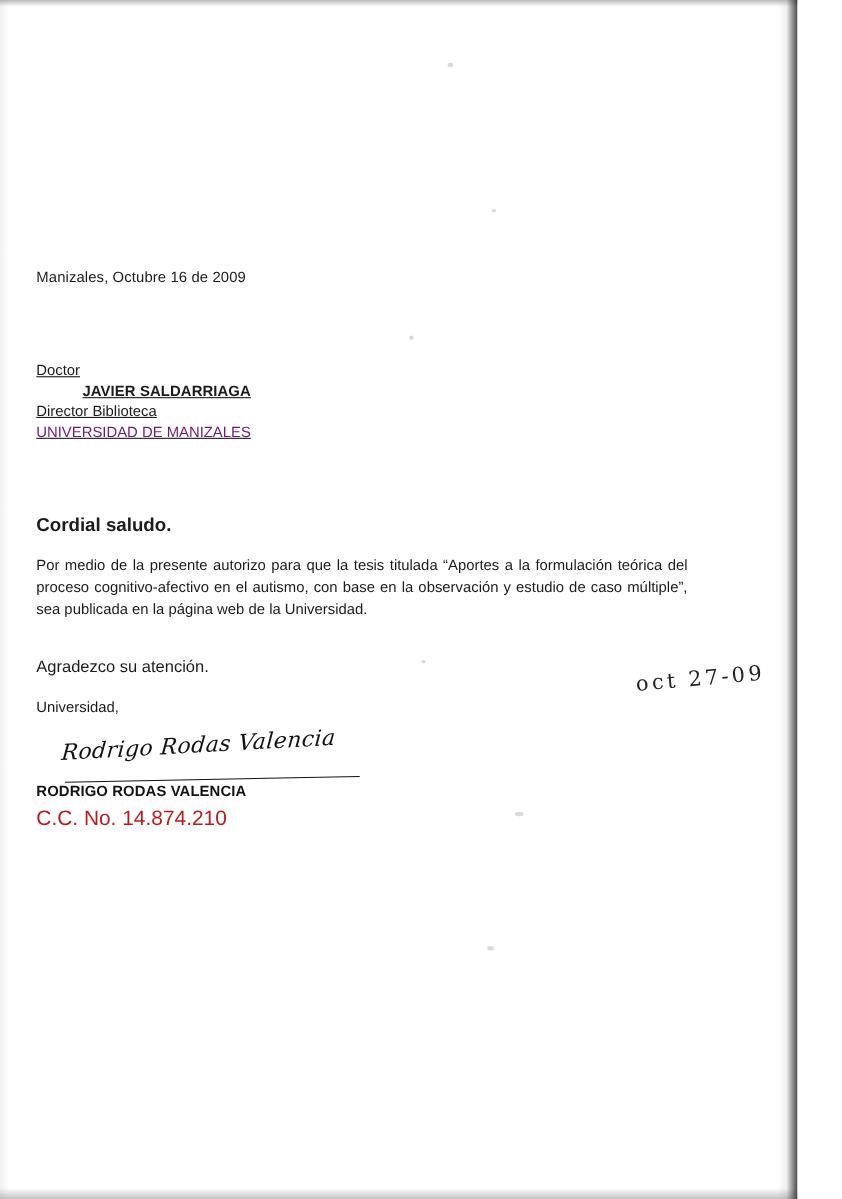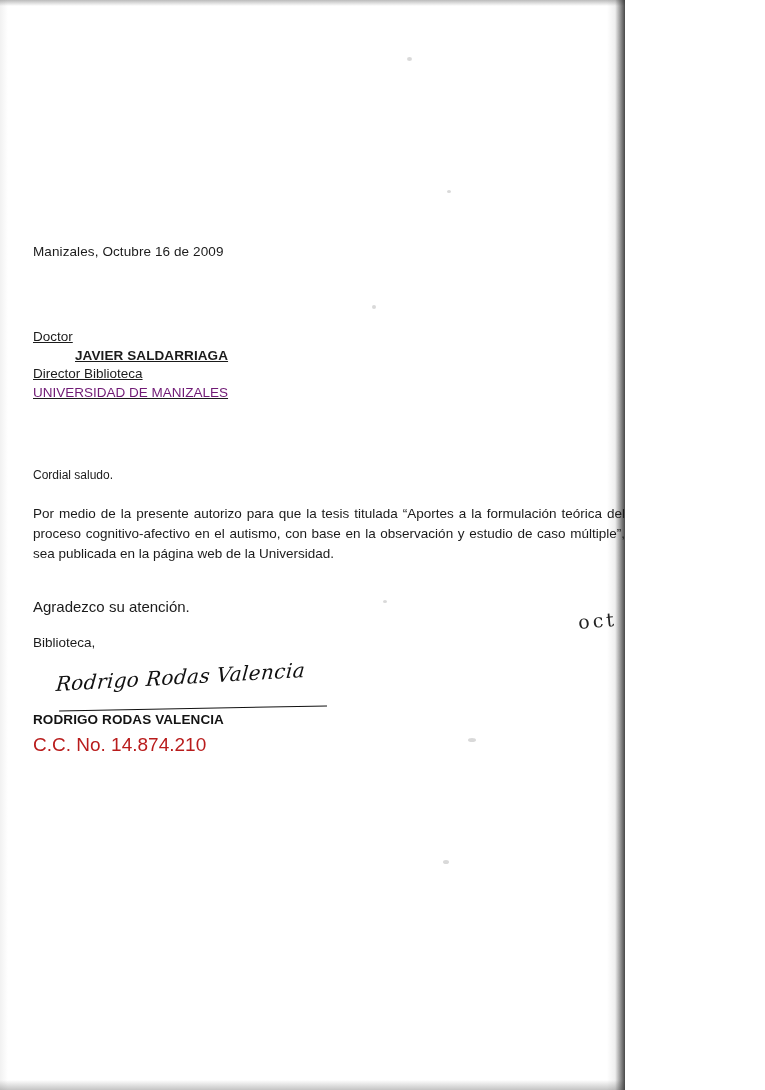--- a/index.html
+++ b/index.html
@@ -6,21 +6,21 @@
   html, body {
     margin: 0;
     padding: 0;
     background: #ffffff;
   }
   body {
     font-family: "Liberation Sans", sans-serif;
   }
   .page {
     position: relative;
-    width: 625px;
+    width: 725px;
     height: 1090px;
     background: #ffffff;
     overflow: hidden;
   }
   
   .scan-edge-right {
     position: absolute;
     top: 0;
     right: 0;
     width: 18px;
@@ -82,22 +82,23 @@
     margin-left: 42px;
   }
   .block-addressee .org {
     color: #701a75;
   }
 
   .greeting {
     position: absolute;
     left: 33px;
     top: 468px;
-    font-size: 12px;
-    color: #1b1b1b;
+    font-size: 17px;
+    color: #1b1b1b;
+    font-weight: bold;
   }
 
   .body-par {
     position: absolute;
     left: 33px;
     top: 504px;
     width: 592px;
     font-size: 13.5px;
     color: #1b1b1b;
     line-height: 20px;
@@ -202,21 +203,21 @@
     <div>Director Biblioteca</div>
     <div class="org">UNIVERSIDAD DE MANIZALES</div>
   </div>
 
   <div class="greeting">Cordial saludo.</div>
 
   <div class="body-par">Por medio de la presente autorizo para que la tesis titulada “Aportes a la formulación teórica del proceso cognitivo-afectivo en el autismo, con base en la observación y estudio de caso múltiple”, sea publicada en la página web de la Universidad.</div>
 
   <div class="thanks">Agradezco su atención.</div>
 
-  <div class="closing">Biblioteca,</div>
+  <div class="closing">Universidad,</div>
 
   <div class="signature-block">
     <div class="signature-script">Rodrigo Rodas Valencia</div>
     <div class="signature-stroke"></div>
     <div class="signer-name">RODRIGO RODAS VALENCIA</div>
     <div class="signer-id">C.C. No. 14.874.210</div>
   </div>
 
   <div class="hand-note">oct 27-09</div>
 

